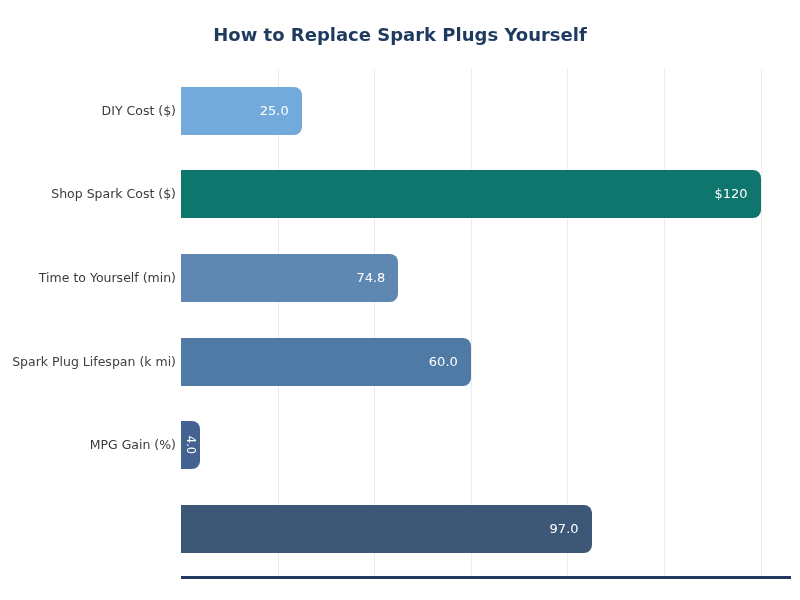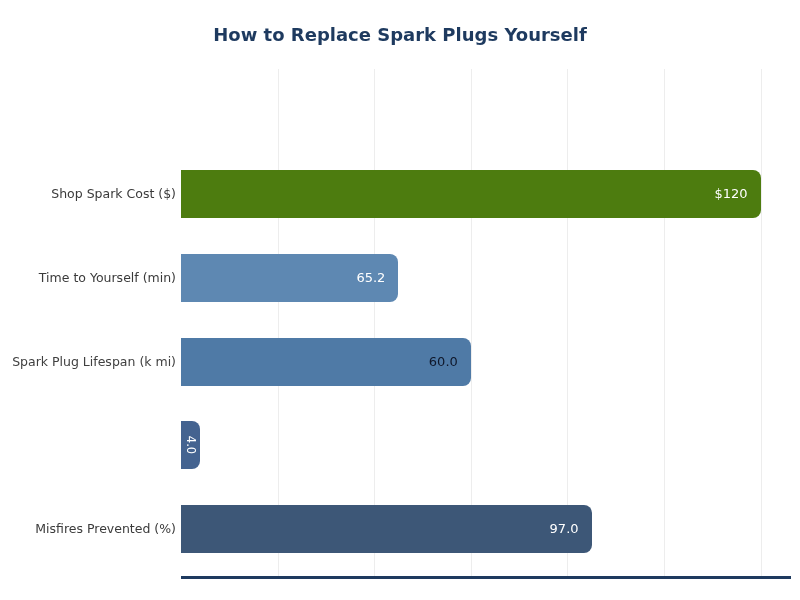--- a/index.html
+++ b/index.html
@@ -90,50 +90,56 @@
 
   <div id="gridlines">
       <div class="gridline" style="left: 277.6px; background: rgb(237, 237, 237);"></div>
       <div class="gridline" style="left: 374.2px; background: rgb(237, 237, 237);"></div>
       <div class="gridline" style="left: 470.8px; background: rgb(237, 237, 237);"></div>
       <div class="gridline" style="left: 567.4px; background: rgb(237, 237, 237);"></div>
       <div class="gridline" style="left: 664px; background: rgb(237, 237, 237);"></div>
       <div class="gridline" style="left: 760.6px; background: rgb(237, 237, 237);"></div>
     </div>
 
+  <div class="row" style="top: 86.5px;">
+    <span class="cat-label" style="color: rgb(58, 58, 58);">DIY Cost ($)</span>
+    <div class="bar" style="width: 120.75px; background: rgb(115, 169, 219);">
+      <span class="val" style="color: rgb(255, 255, 255);">25.0</span>
+    </div>
+  </div>
 
   <div class="row" style="top: 170.2px;">
     <span class="cat-label" style="color: rgb(58, 58, 58);">Shop Spark Cost ($)</span>
-    <div class="bar" style="width: 579.6px; background: #4d7c0f;">
+    <div class="bar" style="width: 579.6px; background: #0f766e;">
       <span class="val" style="color: rgb(255, 255, 255);">$120</span>
     </div>
   </div>
 
   <div class="row" style="top: 253.9px;">
     <span class="cat-label" style="color: rgb(58, 58, 58);">Time to Yourself (min)</span>
     <div class="bar" style="width: 217.35px; background: rgb(94, 136, 178);">
-      <span class="val" style="color: rgb(255, 255, 255);">65.2</span>
+      <span class="val" style="color: rgb(255, 255, 255);">74.8</span>
     </div>
   </div>
 
   <div class="row" style="top: 337.6px;">
     <span class="cat-label" style="color: #404040;">Spark Plug Lifespan (k mi)</span>
     <div class="bar" style="width: 289.8px; background: rgb(79, 122, 166);">
-      <span class="val" style="color: #0f172a;">60.0</span>
+      <span class="val" style="color: #ffffff;">60.0</span>
     </div>
   </div>
 
   <div class="row" style="top: 421.3px;">
+    <span class="cat-label" style="color: rgb(58, 58, 58);">MPG Gain (%)</span>
     <div class="bar" style="width: 19.32px; background: rgb(68, 99, 144);">
       <span class="val rotated" style="color: rgb(255, 255, 255);">4.0</span>
     </div>
   </div>
 
   <div class="row" style="top: 505px;">
-    <span class="cat-label" style="color: rgb(58, 58, 58);">Misfires Prevented (%)</span>
     <div class="bar" style="width: 410.55px; background: rgb(61, 87, 119);">
       <span class="val" style="color: rgb(255, 255, 255);">97.0</span>
     </div>
   </div>
 
   <div class="axis-line" style="background: rgb(30, 58, 95);"></div>
 
 </div>
 
 </body></html>

